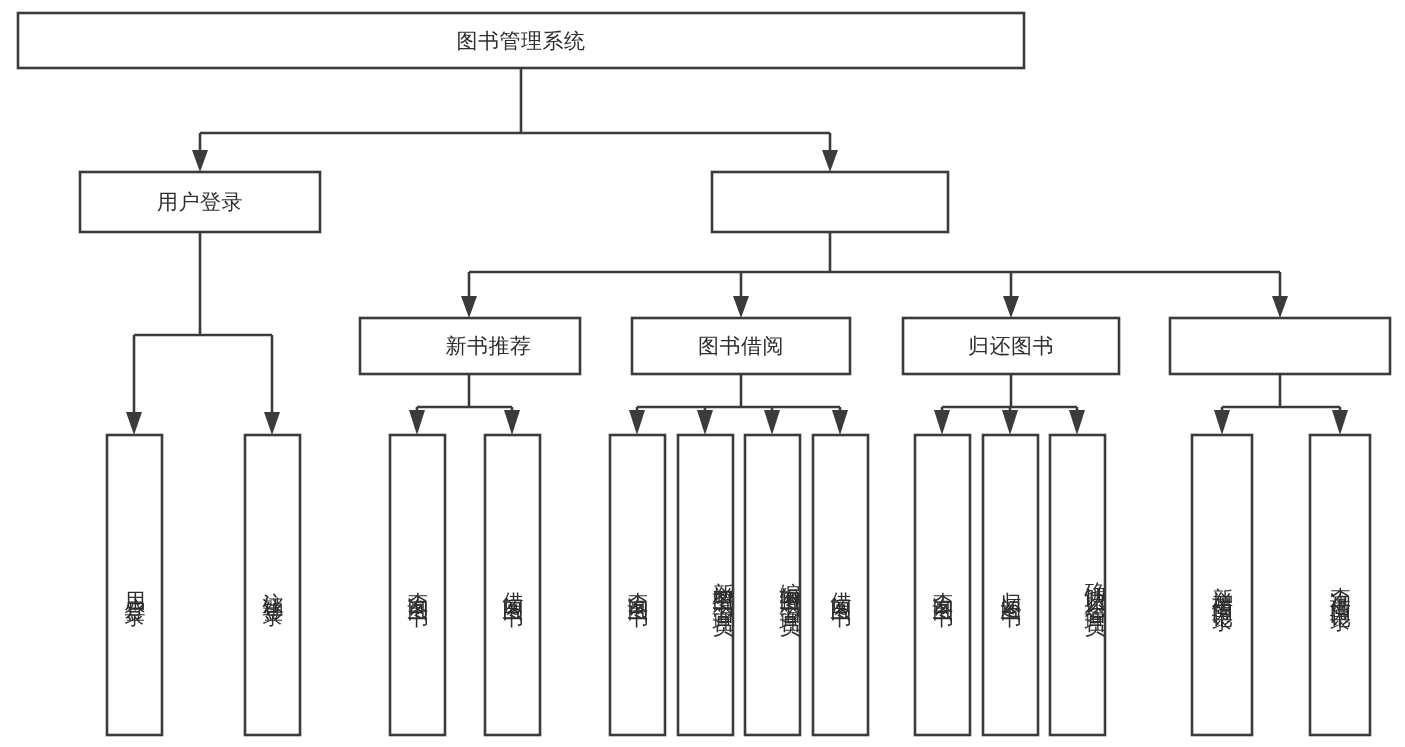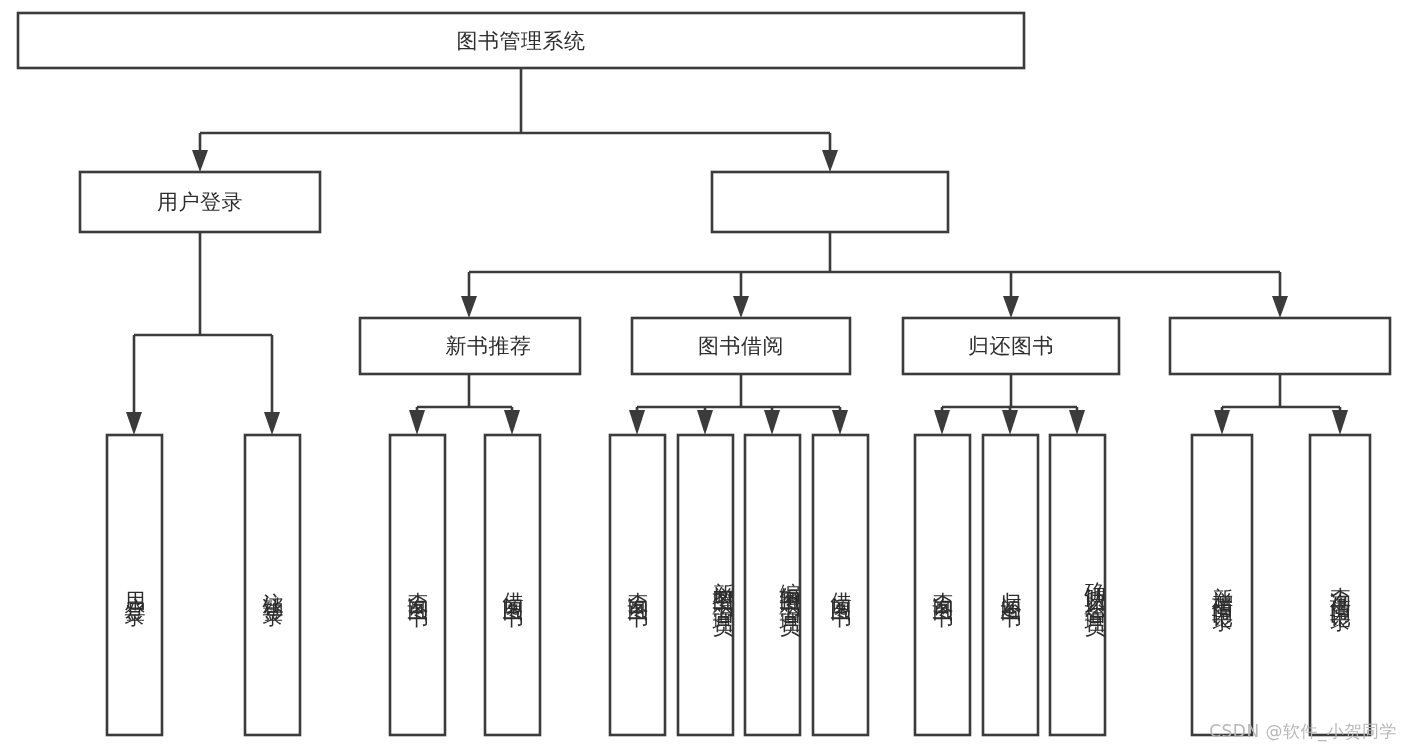--- a/index.html
+++ b/index.html
@@ -186,14 +186,13 @@
   <div class="node-label vertical" style="left:610px; top:435px; width:55px; height:300px;">查询图书</div>
   <div class="node-label vertical topalign" style="left:678px; top:435px; width:55px; height:300px;">新增图书（管理员）</div>
   <div class="node-label vertical topalign" style="left:745px; top:435px; width:55px; height:300px;">编辑图书（管理员）</div>
   <div class="node-label vertical" style="left:813px; top:435px; width:55px; height:300px;">借阅图书</div>
   <div class="node-label vertical" style="left:915px; top:435px; width:55px; height:300px;">查询图书</div>
   <div class="node-label vertical" style="left:983px; top:435px; width:55px; height:300px;">归还图书</div>
   <div class="node-label vertical topalign" style="left:1050px; top:435px; width:55px; height:300px;">确认归还（管理员）</div>
   <div class="node-label vertical" style="left:1192px; top:435px; width:60px; height:300px;">新增借阅记录</div>
   <div class="node-label vertical" style="left:1310px; top:435px; width:60px; height:300px;">查询借阅记录</div>
 
-  <div class="watermark">CSDN @软件_小贺同学</div>
 </div>
 
 </body></html>

